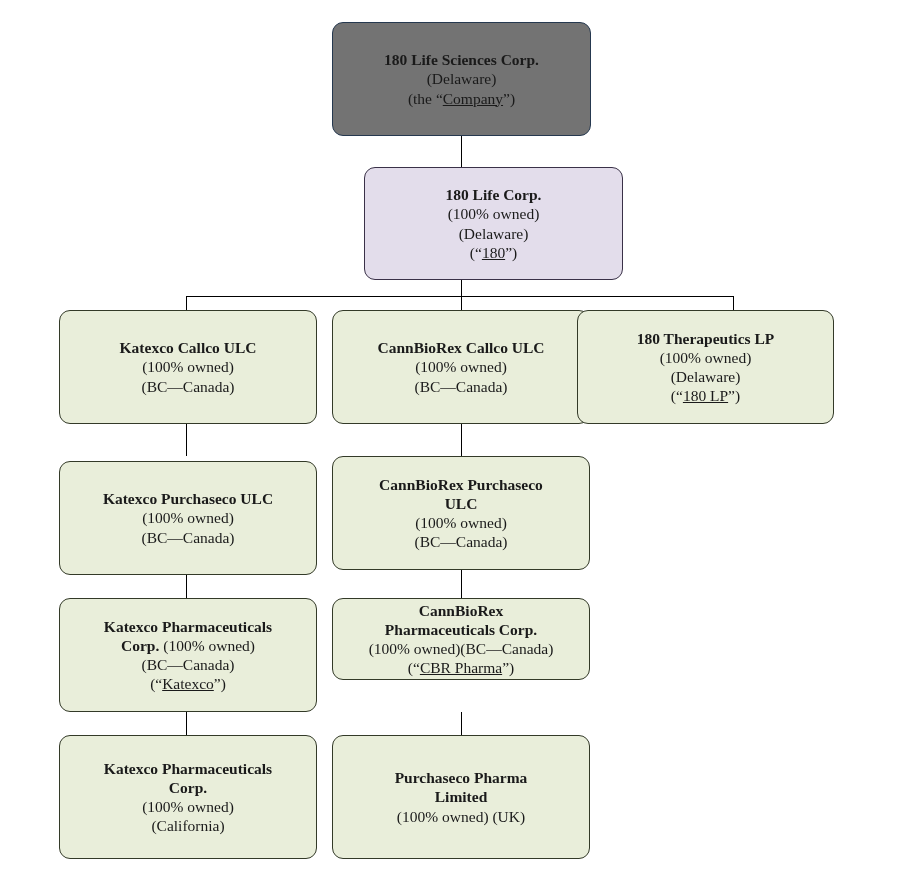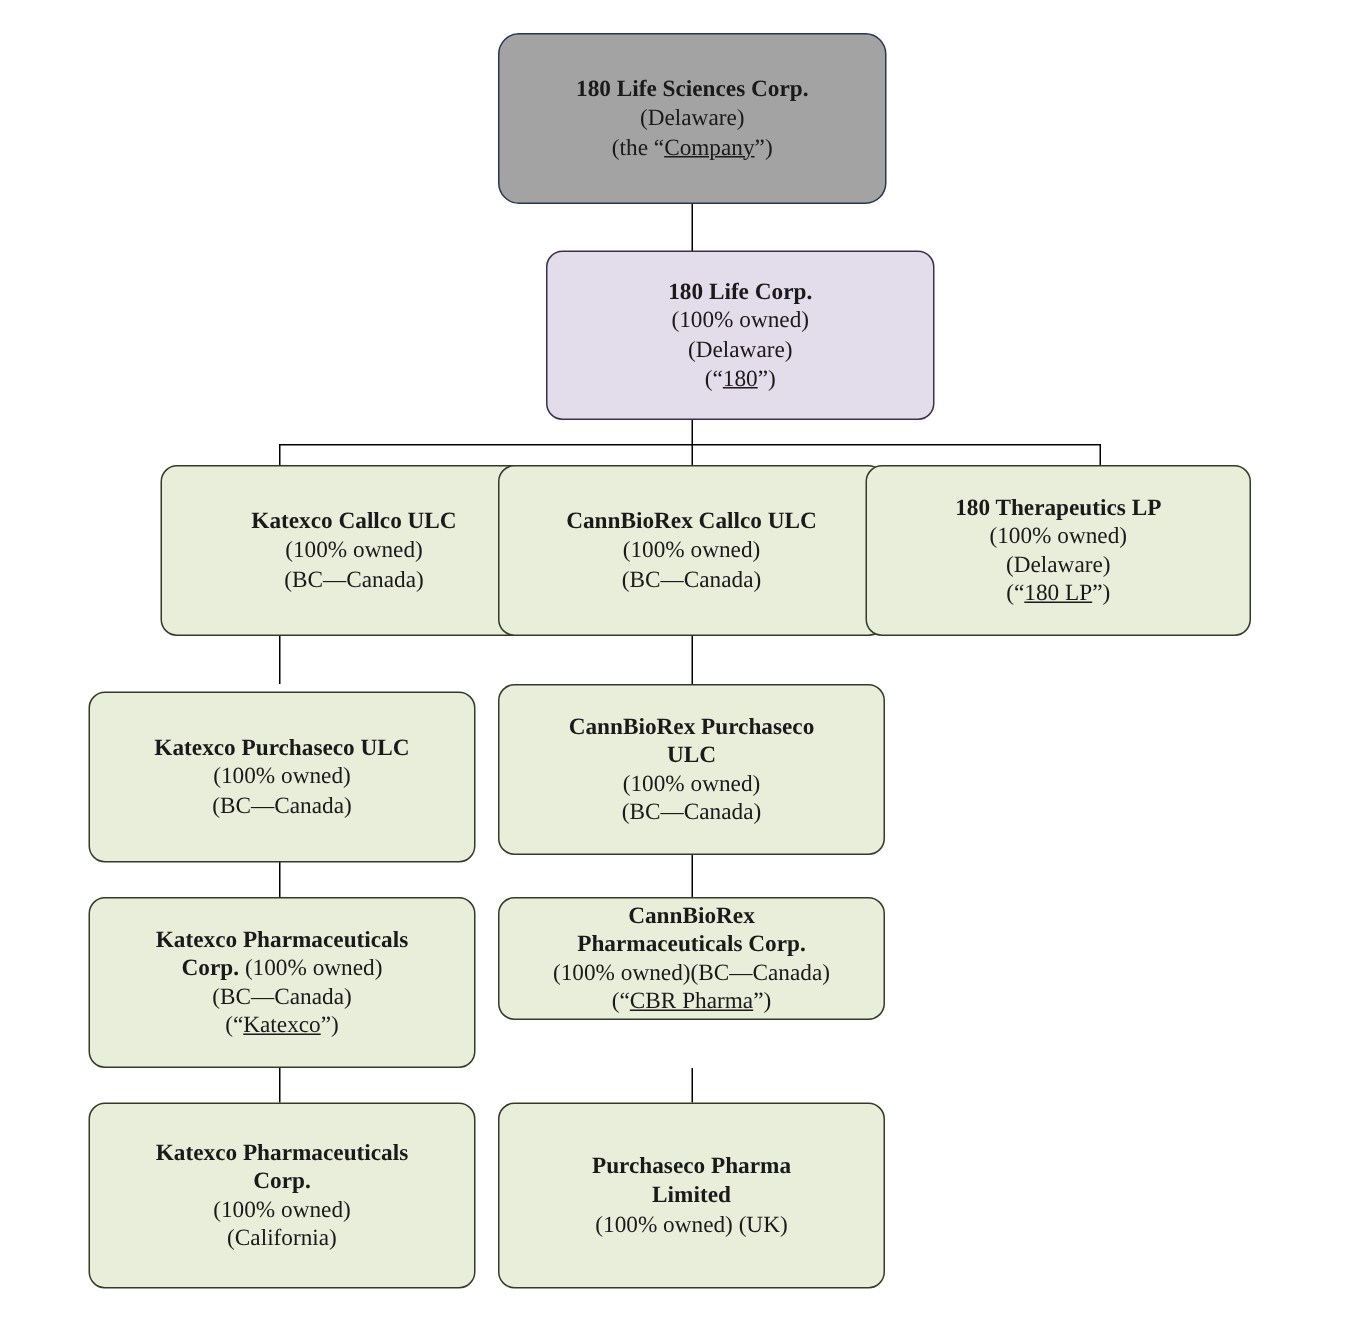--- a/index.html
+++ b/index.html
@@ -35,21 +35,21 @@
     border: 1px solid #2b2b2b;
     border-radius: 11px;
     display: flex;
     flex-direction: column;
     align-items: center;
     justify-content: center;
     text-align: center;
     padding: 4px 10px;
     line-height: 1.23;
   }
-  .node.blue  { background: #a3a3a3; border-color: #25384f; border-radius: 14px; }
+  .node.blue  { background: #737373; border-color: #25384f; }
   .node.lilac { background: #e3ddeb; border-color: #3a3148; margin-left: 32px; }
   .node.green { background: #e9eeda; border-color: #333a28; }
 
   .line-txt {
     display: block;
     font-size: 15.5px;
     white-space: nowrap;
   }
   .line-txt.b { font-weight: bold; }
   .ul { text-decoration: underline; }
@@ -85,21 +85,21 @@
     <span class="line-txt"><span>(the “</span><span class="ul">Company</span><span>”)</span></span>
   </div>
 
   <div class="node lilac" style="left:332px; top:167px; width:259px; height:113px;">
     <span class="line-txt b">180 Life Corp.</span>
     <span class="line-txt">(100% owned)</span>
     <span class="line-txt">(Delaware)</span>
     <span class="line-txt"><span>(“</span><span class="ul">180</span><span>”)</span></span>
   </div>
 
-  <div class="node green" style="left:59px; top:310px; width:258px; height:114px;margin-left:48px;">
+  <div class="node green" style="left:59px; top:310px; width:258px; height:114px;">
     <span class="line-txt b">Katexco Callco ULC</span>
     <span class="line-txt">(100% owned)</span>
     <span class="line-txt">(BC—Canada)</span>
   </div>
 
   <div class="node green" style="left:332px; top:310px; width:258px; height:114px;">
     <span class="line-txt b">CannBioRex Callco ULC</span>
     <span class="line-txt">(100% owned)</span>
     <span class="line-txt">(BC—Canada)</span>
   </div>

